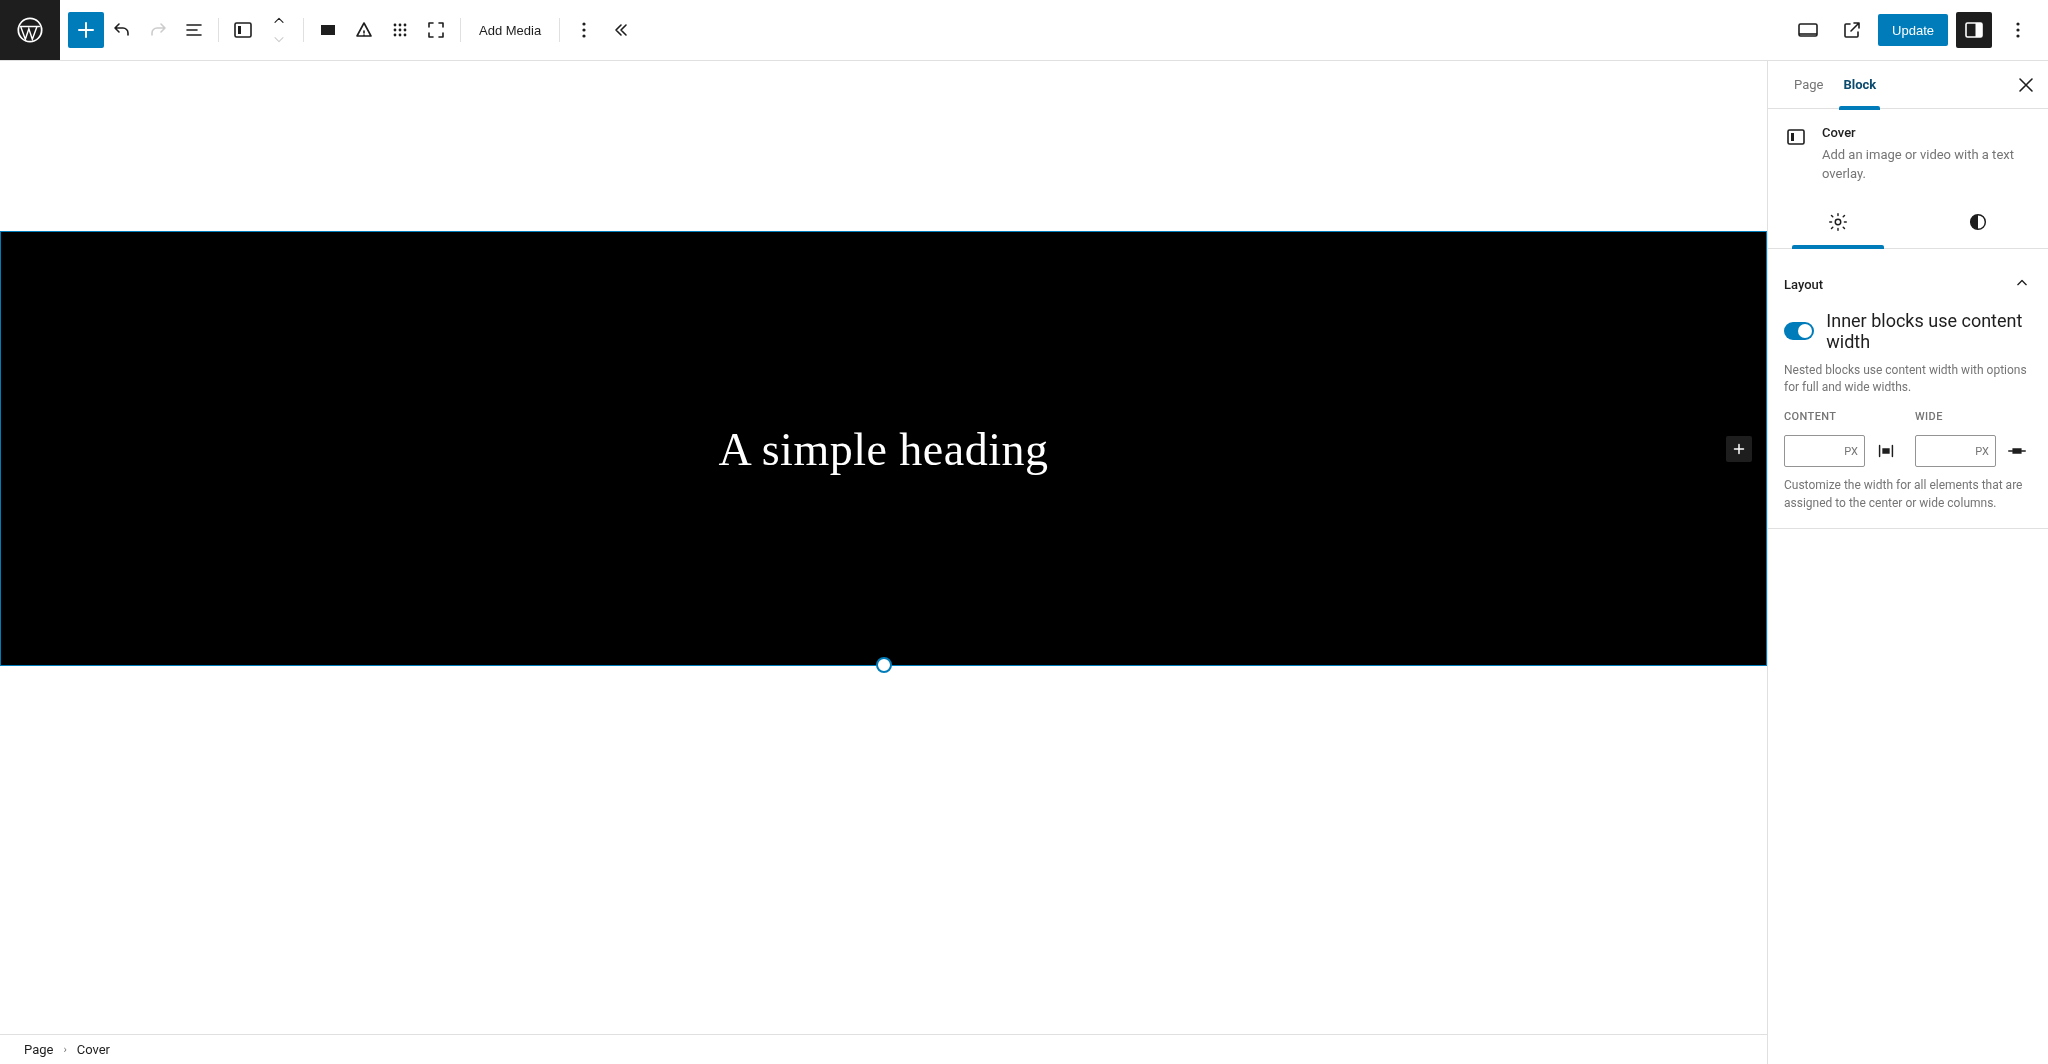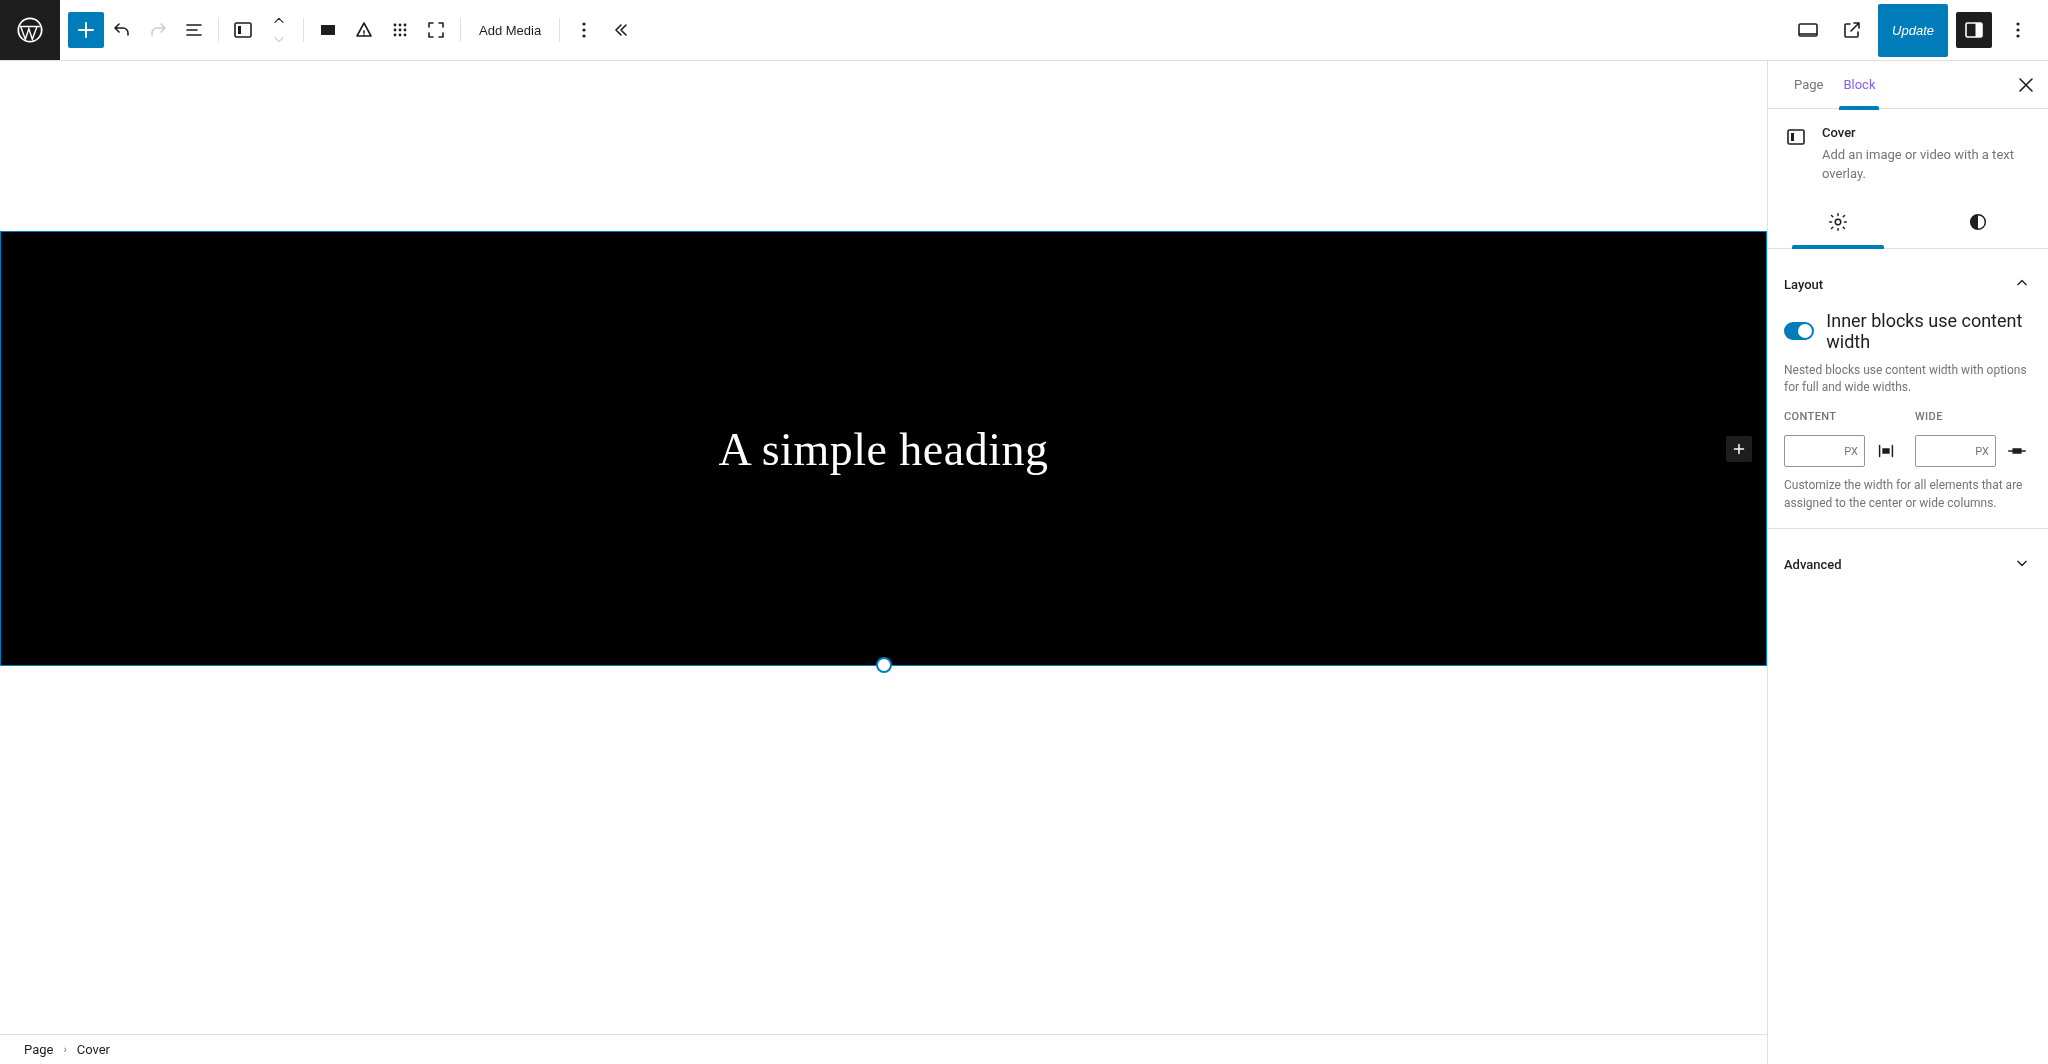--- a/index.html
+++ b/index.html
@@ -12,42 +12,42 @@
   .wp-badge svg { width: 28px; height: 28px; }
   .tb-left { display: flex; align-items:center; padding: 0 8px; }
   .wp-btn { width: 36px; height: 36px; border:none; background:transparent; border-radius:2px; display:flex; align-items:center; justify-content:center; cursor:pointer; color:#1e1e1e; }
   .wp-btn svg { width:24px; height:24px; }
   .wp-btn.primary { background:#007cba; color:#fff; }
   .wp-btn.dark { background:#1e1e1e; color:#fff; }
   .wp-btn.disabled { color:#ccc; cursor:default; }
   .tb-sep { width:1px; height:24px; background:#e0e0e0; margin:0 6px; }
   .tb-text-btn { height:36px; padding:0 12px; background:transparent; border:none; font-size:13px; color:#1e1e1e; cursor:pointer; border-radius:2px; }
   .tb-right { margin-left:auto; display:flex; align-items:center; gap:8px; padding-right:12px; }
-  .update-btn { height:53px; padding:0 14px; background:#007cba; color:#fff; border:none; border-radius:2px; font-size:13px; cursor:pointer;font-style:italic; }
+  .update-btn { height:32px; padding:0 14px; background:#007cba; color:#fff; border:none; border-radius:2px; font-size:13px; cursor:pointer; }
 
   
   .main { flex:1; display:flex; overflow:hidden; }
   .canvas-wrap { flex:1; display:flex; flex-direction:column; overflow:hidden; }
   .canvas { flex:1; background:#fff; position:relative; overflow:auto; }
   .cover-block { position:absolute; left:0; right:0; top:170px; height:435px; background:#000; border:1.5px solid #007cba; }
   .cover-heading { position:absolute; top:50%; left:50%; transform:translate(-50%,-50%); color:#fff; font-family: "Times New Roman", Georgia, serif; font-size:46px; font-weight:400; letter-spacing:0.5px; }
   .cover-add { position:absolute; right:14px; top:50%; transform:translateY(-50%); width:26px; height:26px; background:#1e1e1e; color:#fff; display:flex; align-items:center; justify-content:center; border-radius:2px; cursor:pointer; }
   .cover-add svg{width:18px;height:18px;}
   .resize-handle { position:absolute; left:50%; bottom:-8px; transform:translateX(-50%); width:16px; height:16px; border-radius:50%; background:#fff; border:2px solid #007cba; cursor:ns-resize; }
 
   
   .breadcrumb-bar { height:30px; border-top:1px solid #e0e0e0; background:#fff; display:flex; align-items:center; padding:0 24px; font-size:13px; color:#1e1e1e; gap:10px;}
   .breadcrumb-bar .crumb { cursor:pointer; }
   .breadcrumb-bar .sep { color:#757575; font-size:11px; }
 
   
   .sidebar { width:281px; border-left:1px solid #e0e0e0; background:#fff; display:flex; flex-direction:column; overflow:auto; }
   .sb-tabs { display:flex; align-items:center; height:48px; border-bottom:1px solid #e0e0e0; padding:0 4px 0 16px; }
   .sb-tab { padding:0 10px; height:48px; display:flex; align-items:center; font-size:13px; color:#757575; cursor:pointer; position:relative; }
-  .sb-tab.active { color:#8b5cf6; font-weight:400; }
+  .sb-tab.active { color:#0c4a6e; font-weight:700; }
   .sb-tab.active::after { content:""; position:absolute; left:6px; right:6px; bottom:-1px; height:4px; background:#007cba; border-radius:2px 2px 0 0; }
   .sb-close { margin-left:auto; }
 
   .sb-block-head { display:flex; padding:16px; gap:14px; }
   .sb-block-head .icon { width:24px; height:24px; flex:none; }
   .sb-block-head .title { font-size:13px; font-weight:500; margin-bottom:6px; }
   .sb-block-head .desc { font-size:13px; color:#757575; line-height:1.45; }
 
   .sb-subtabs { display:flex; border-bottom:1px solid #e0e0e0; }
   .sb-subtab { flex:1; height:48px; display:flex; align-items:center; justify-content:center; cursor:pointer; position:relative; }
@@ -304,22 +304,14 @@
                   <rect x="7" y="9" width="10" height="6" fill="#1e1e1e"></rect>
                 </svg>
               </div>
           </div>
         </div>
       </div>
 
       <div class="help">Customize the width for all elements that are assigned to the center or wide columns.</div>
     </div>
 
-    <div class="sb-panel collapsed" style="border-bottom:none;">
-      <div class="sb-panel-h">
-        <span class="ttl">Advanced</span>
-        <span><svg viewBox="0 0 24 24">
-              <path d="M7 10l5 5 5-5" stroke="#1e1e1e" stroke-width="1.6" fill="none" stroke-linecap="round" stroke-linejoin="round"></path>
-            </svg></span>
-      </div>
-    </div>
   </div>
 </div>
 
 </body></html>

